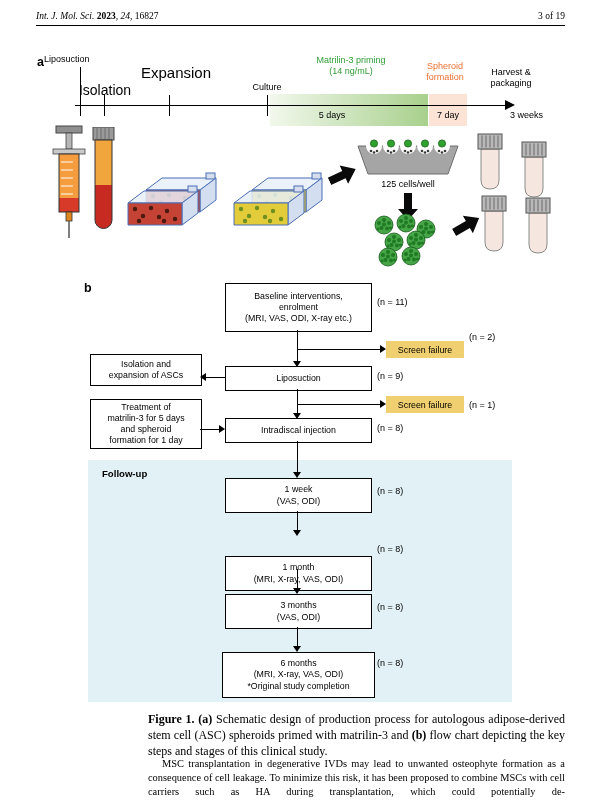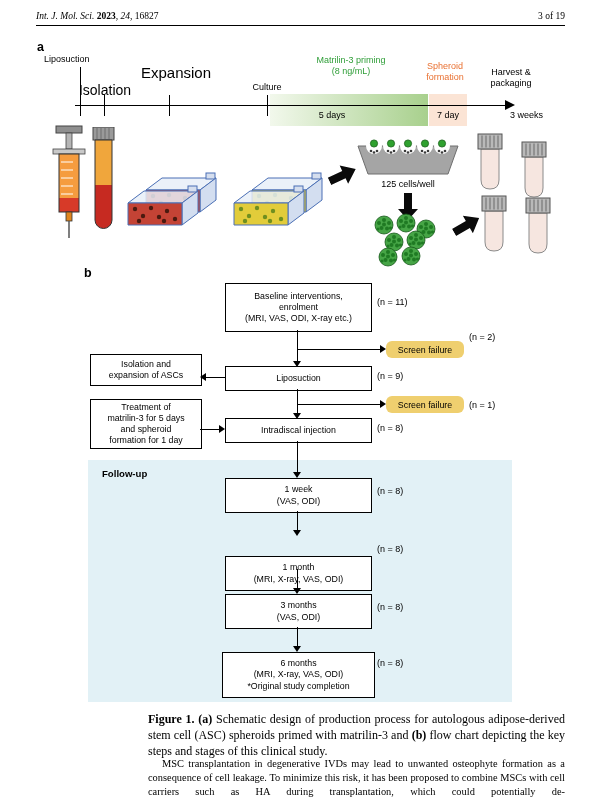--- a/index.html
+++ b/index.html
@@ -1,21 +1,21 @@
 <!DOCTYPE html>
 <html><head>
 <meta charset="utf-8">
 <style>
   html,body { margin:0; padding:0; background:#ffffff; }
   .page { position:relative; width:600px; height:812px; background:#ffffff;
           font-family:"Liberation Serif", serif; color:#000; overflow:hidden; }
   .abs { position:absolute; }
   .sans { font-family:"Liberation Sans", sans-serif; }
   .it { font-style:italic; }
-  .b { font-weight:bold; }
+  .b { font-weight:bold;margin-top:15px; }
   .center { text-align:center; }
   .z1 { z-index:1; } .z2 { z-index:2; } .z3 { z-index:3; }
 
   
   .hdr-left { left:36px; top:11px; font-size:9.5px; }
   .hdr-right { right:35px; top:11px; font-size:9.5px; }
   .hdr-rule { left:36px; top:25px; width:529px; border-top:1px solid #000; height:0; }
 
   
   .tl-line { background:#000; height:1.4px; }
@@ -23,21 +23,21 @@
   .tl-ah { width:0; height:0; border-left:10px solid #000;
            border-top:5.5px solid transparent; border-bottom:5.5px solid transparent; }
   .grad-box { background:linear-gradient(to right,#F2F8EC,#A8D08D); }
   .orange-box { background:#FBE4D5; }
 
   
   .fc-box { background:#fff; border:1px solid #000; display:flex; flex-direction:column;
             justify-content:center; align-items:center; text-align:center;
             font-family:"Liberation Sans", sans-serif; font-size:8.8px; line-height:1.28; }
   .sf-box { background:#EFCF6F; display:flex; align-items:center; justify-content:center;
-            font-family:"Liberation Sans", sans-serif; font-size:8.8px;border-radius:6px; }
+            font-family:"Liberation Sans", sans-serif; font-size:8.8px; }
   .n-lab { font-family:"Liberation Sans", sans-serif; font-size:9px; }
   .vline { width:1.2px; background:#000; }
   .hline { height:1.2px; background:#000; }
   .ah-d { width:0; height:0; border-left:4px solid transparent; border-right:4px solid transparent;
           border-top:6px solid #000; }
   .ah-r { width:0; height:0; border-top:4px solid transparent; border-bottom:4px solid transparent;
           border-left:6px solid #000; }
   .ah-l { width:0; height:0; border-top:4px solid transparent; border-bottom:4px solid transparent;
           border-right:6px solid #000; }
   .fu-bg { background:#E2F1F6; }
@@ -65,21 +65,21 @@
 
     <div class="abs sans b z3" style="left:37px;top:40px;font-size:12.5px">a</div>
 
     <div class="abs sans z3" style="left:44px;top:54px;font-size:9px">Liposuction</div>
     <div class="abs sans center z3" style="left:76px;top:82px;width:58px;font-size:14px">Isolation</div>
     <div class="abs sans center z3" style="left:141px;top:64px;width:62px;font-size:15px">Expansion</div>
     <div class="abs sans center z3" style="left:237px;top:82px;width:60px;font-size:9px">Culture</div>
 
     <div class="abs sans center z3" style="left:287px;top:55px;width:128px;font-size:9px;line-height:1.25;color:#2F9E38">
       <div>Matrilin-3 priming</div>
-      <div>(8 ng/mL)</div>
+      <div>(14 ng/mL)</div>
     </div>
     <div class="abs sans center z3" style="left:419px;top:61px;width:52px;font-size:9px;line-height:1.25;color:#E97132">
       <div>Spheroid</div>
       <div>formation</div>
     </div>
     <div class="abs sans center z3" style="left:478px;top:67px;width:66px;font-size:9px;line-height:1.25">
       <div>Harvest &amp;</div>
       <div>packaging</div>
     </div>
 

